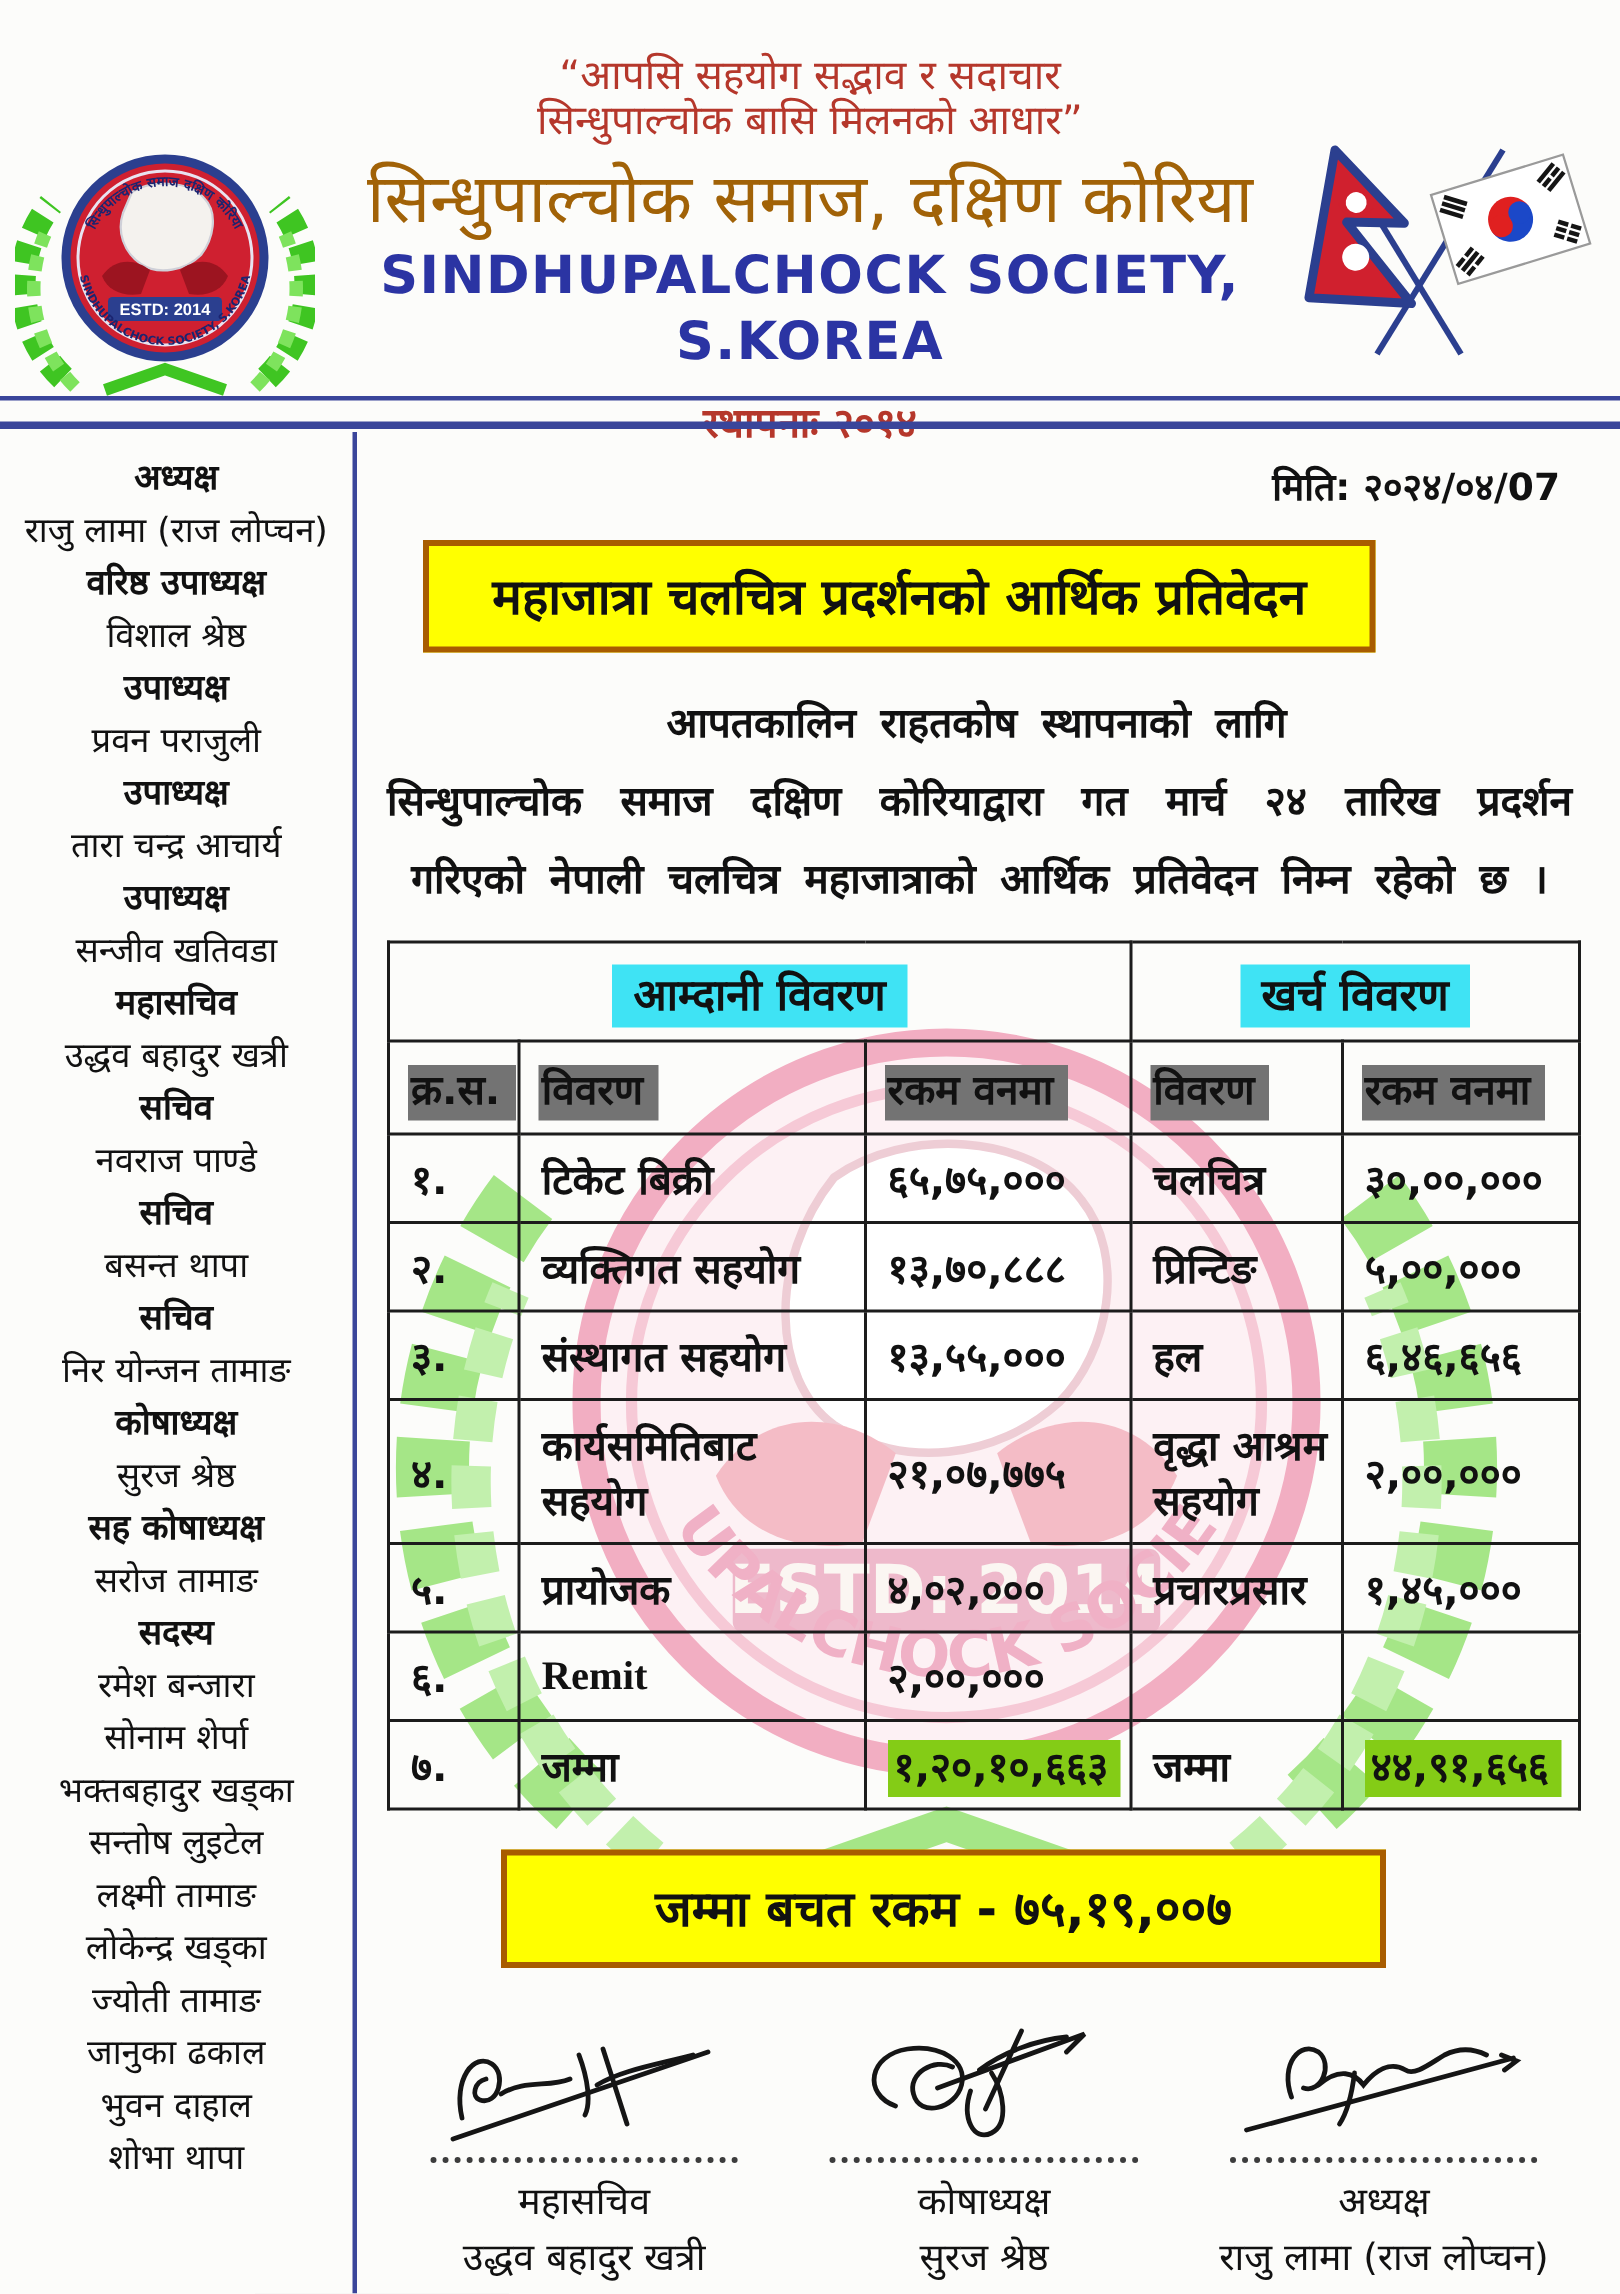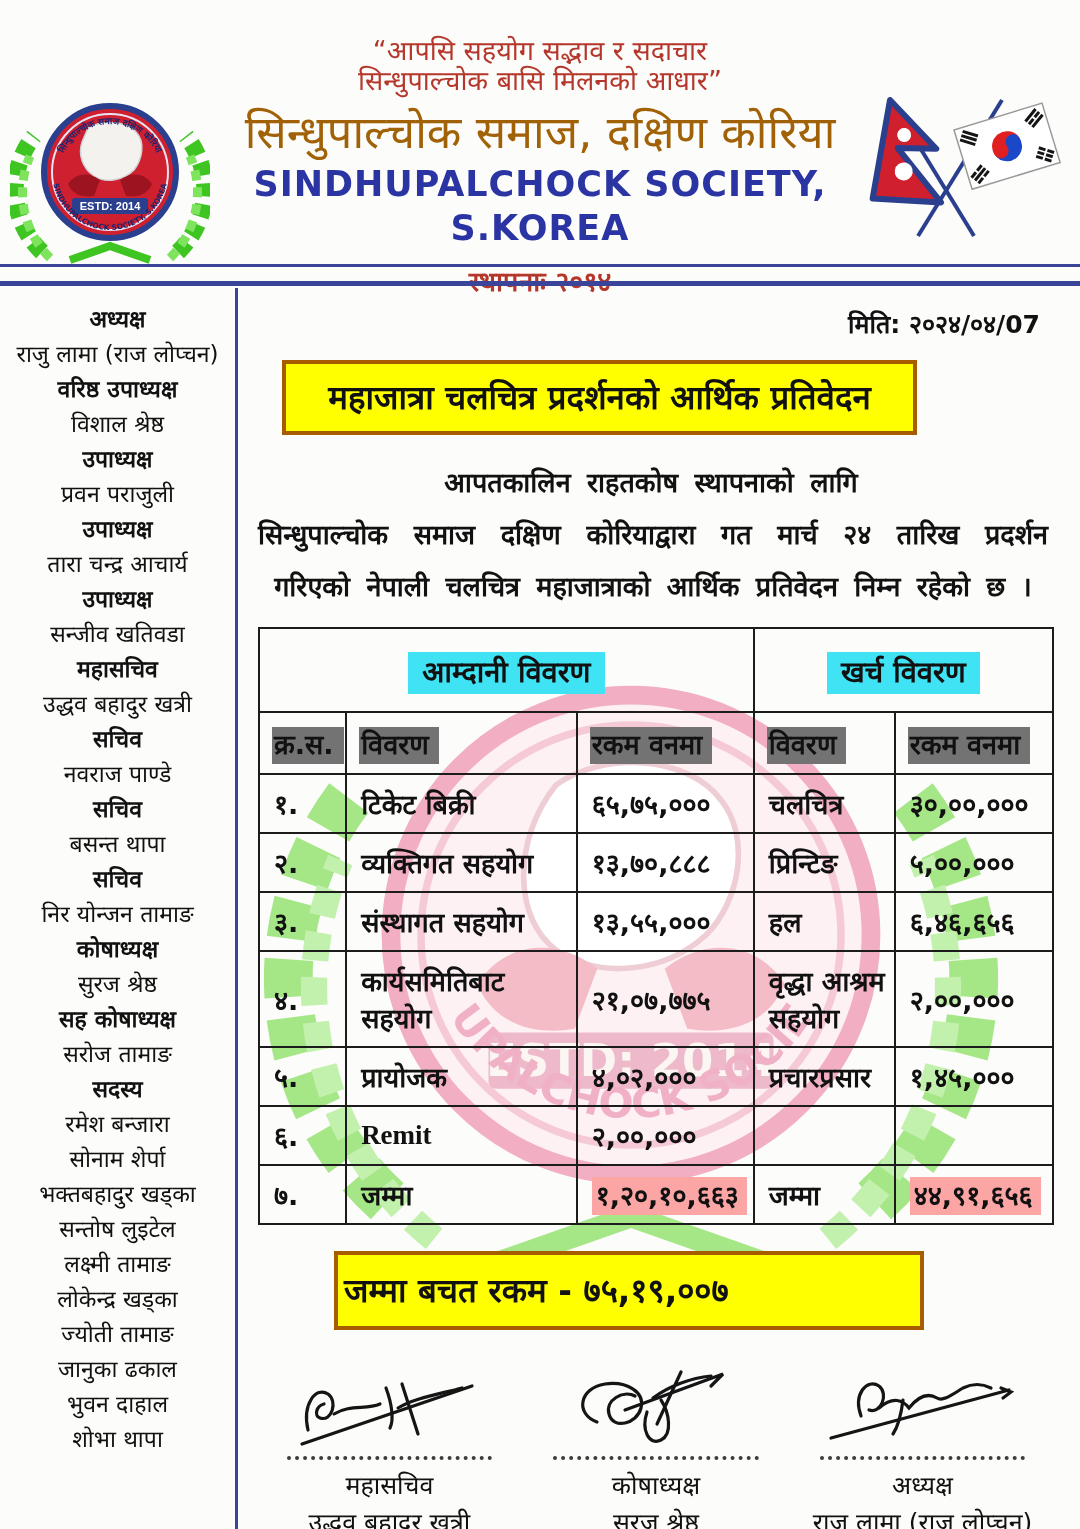--- a/index.html
+++ b/index.html
@@ -37,32 +37,32 @@
                   text-align:center; font-size:33px; font-weight:bold; color:#111; padding:10px 8px 12px; }
 
   .intro { margin-top:22px; font-size:27px; font-weight:600; color:#111; line-height:52px; word-spacing:7px; width:790px; }
   .intro .l1 { text-align:center; padding-right:4px; }
   .intro .l2 { text-align:justify; text-align-last:justify; }
   .intro .l3 { text-align:center; }
 
   
   table.fin { border-collapse:collapse; margin-top:14px; width:796px; background:transparent; }
   table.fin th, table.fin td { border:2.5px solid #1c1c1c; color:#111; }
-  table.fin th.grp { height:84px; font-size:29px; font-weight:bold; text-align:center; }
+  table.fin th.grp { height:66px; font-size:29px; font-weight:bold; text-align:center; }
   table.fin th.col { height:62px; font-size:27px; font-weight:bold; text-align:left; padding-left:12px; }
   table.fin td { font-size:27px; font-weight:600; padding:10px 6px 10px 14px; vertical-align:middle; height:58px; }
   td.c-sn { padding-left:10px; }
   td.c-amt { font-size:28px; }
   td.latin { font-family:"Liberation Serif","DejaVu Serif",serif; font-size:36px; font-weight:normal; padding-left:22px; }
-  .hl-cyan { background:#fca5a5; padding:3px 8px 4px 4px; }
+  .hl-cyan { background:#84cc16; padding:3px 8px 4px 4px; }
   .hl-cyan-hdr { background:#3fe3f4; padding:3px 14px 5px; }
   .hl-yellow { background:#737373; padding:2px 10px 4px 2px; }
 
   .savings { margin:26px 0 0 76px; width:590px; background:#ffff00; border:4px solid #a85c00;
-             font-size:33px; font-weight:bold; color:#111; padding:12px 6px 14px; }
+             text-align:center; font-size:33px; font-weight:bold; color:#111; padding:12px 6px 14px; }
 
   
   .signs { display:flex; justify-content:space-between; margin-top:34px; padding:0 6px; }
   .sig { width:32%; text-align:center; }
   .sig svg { display:block; margin:0 auto; }
   .sig .dots { border-top:4px dotted #3c3c3c; width:82%; margin:0 auto 8px; }
   .sig .role { font-size:25px; color:#111; line-height:36px; }
   .sig .name { font-size:25px; color:#111; line-height:38px; }
 </style>
 </head>

